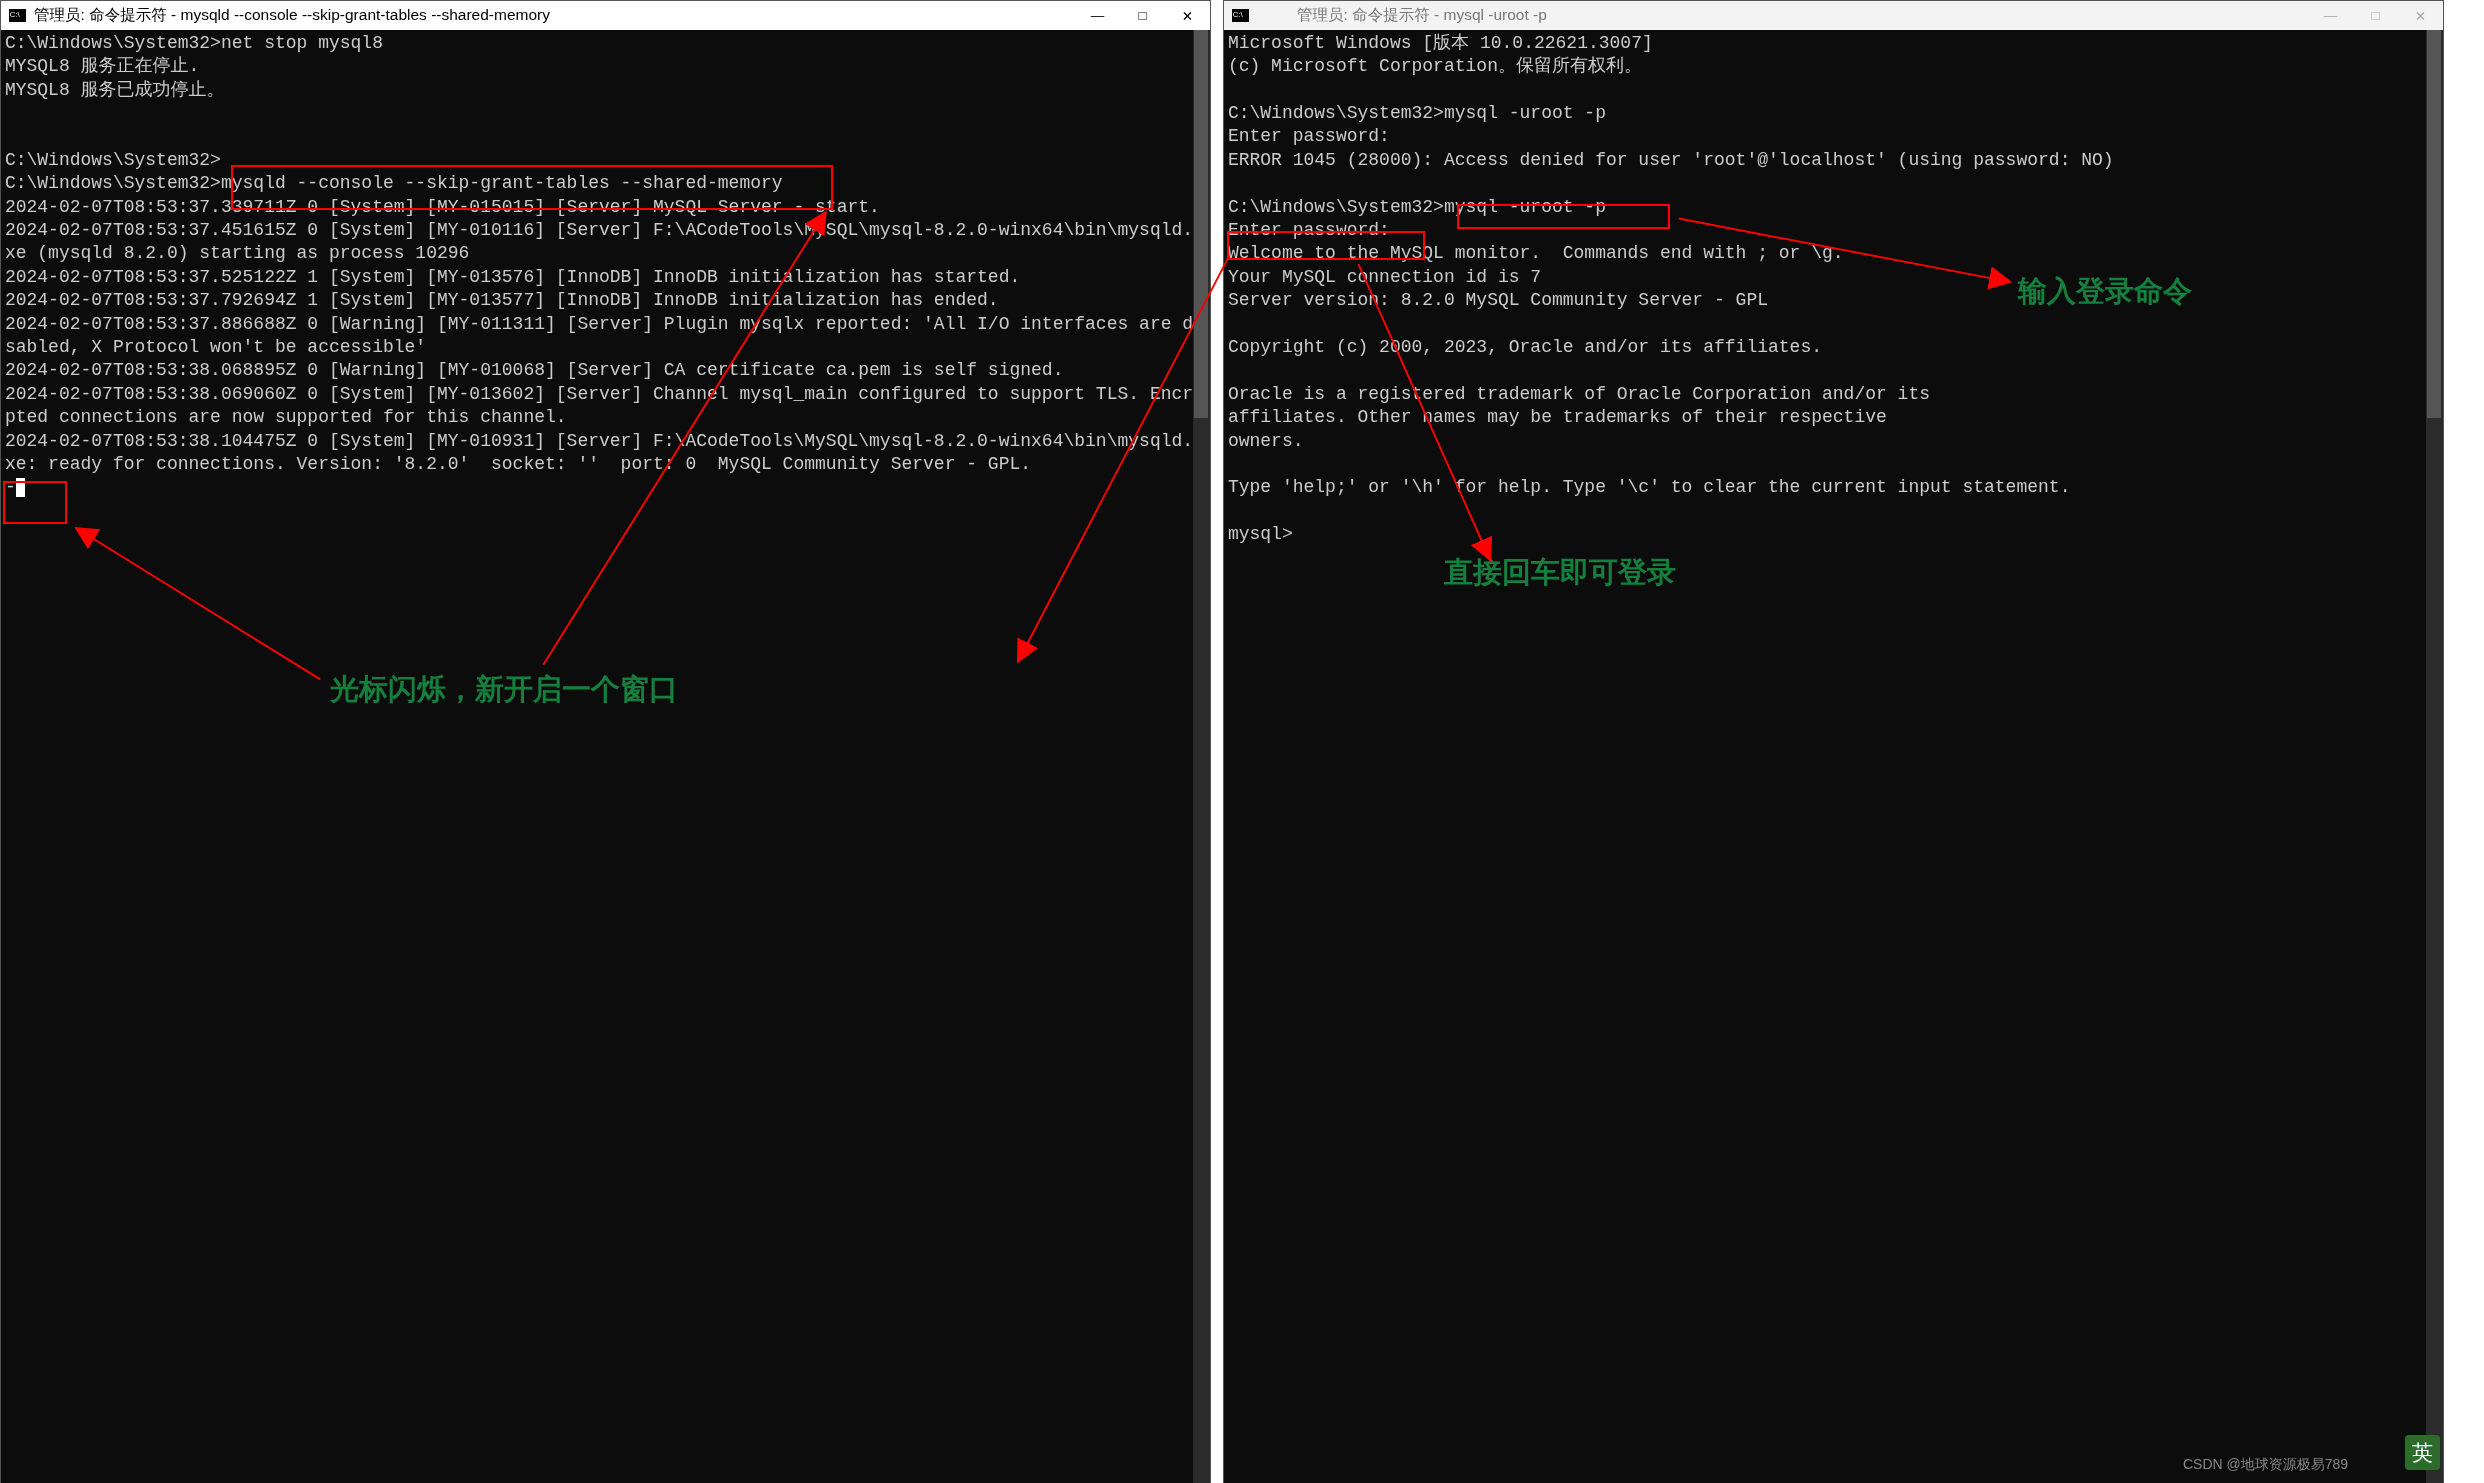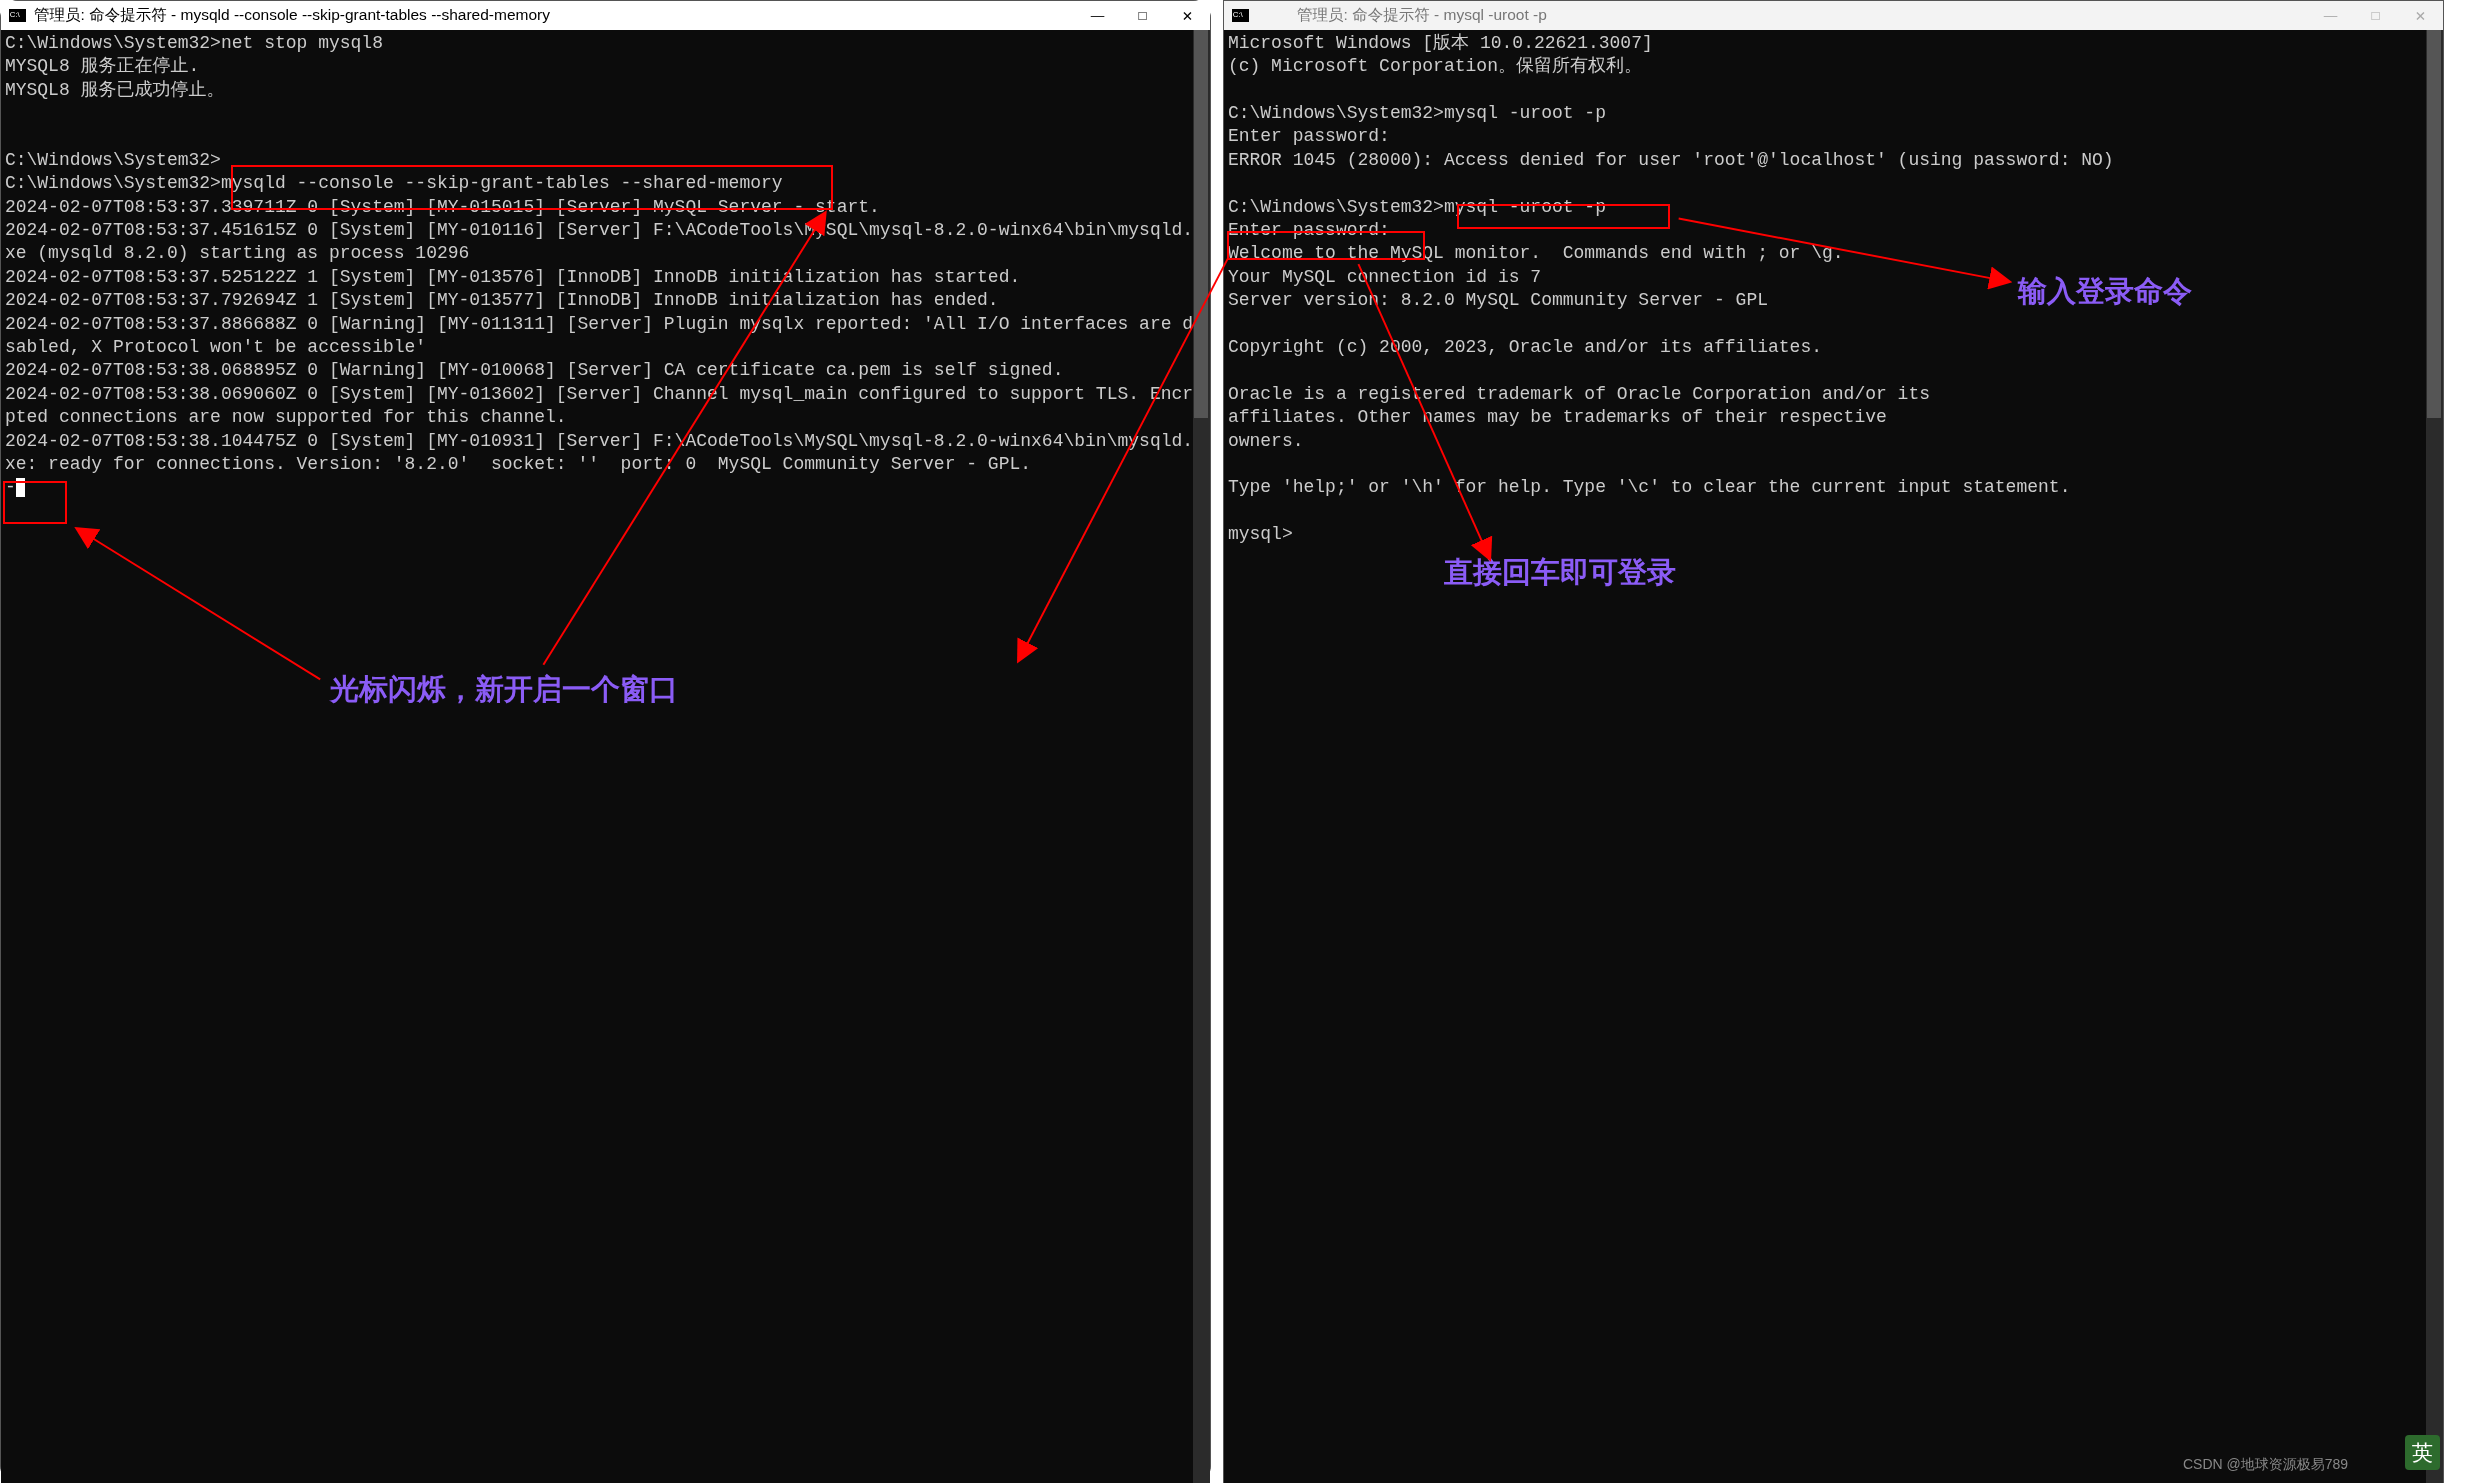--- a/index.html
+++ b/index.html
@@ -16,21 +16,20 @@
     background: #000000;
     border: 1px solid #555;
     display: flex;
     flex-direction: column;
   }
   .window-left {
     left: 0;
     top: 0;
     width: 1211px;
     height: 1484px;
-    border-radius: 18px;
   }
   .window-right {
     left: 1223px;
     top: 0;
     width: 1221px;
     height: 1484px;
   }
   .titlebar {
     height: 29px;
     background: #ffffff;
@@ -107,21 +106,21 @@
     height: 388px;
     background: #555;
   }
   .highlight-box {
     position: absolute;
     border: 2.9px solid #ff0000;
     pointer-events: none;
   }
   .annotation {
     position: absolute;
-    color: #8b5cf6;
+    color: #15803d;
     font-family: "SimSun","Microsoft YaHei", sans-serif;
     font-size: 29px;
     font-weight: bold;
     white-space: nowrap;
   }
   .arrow-svg {
     position: absolute;
     pointer-events: none;
   }
   .cursor-block {

